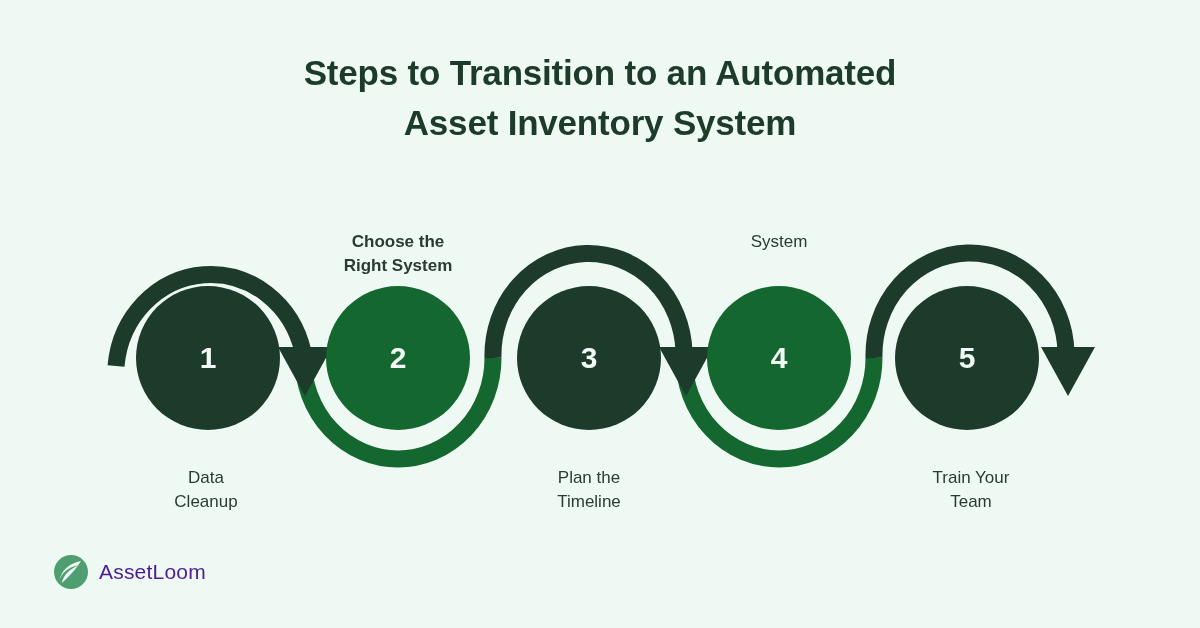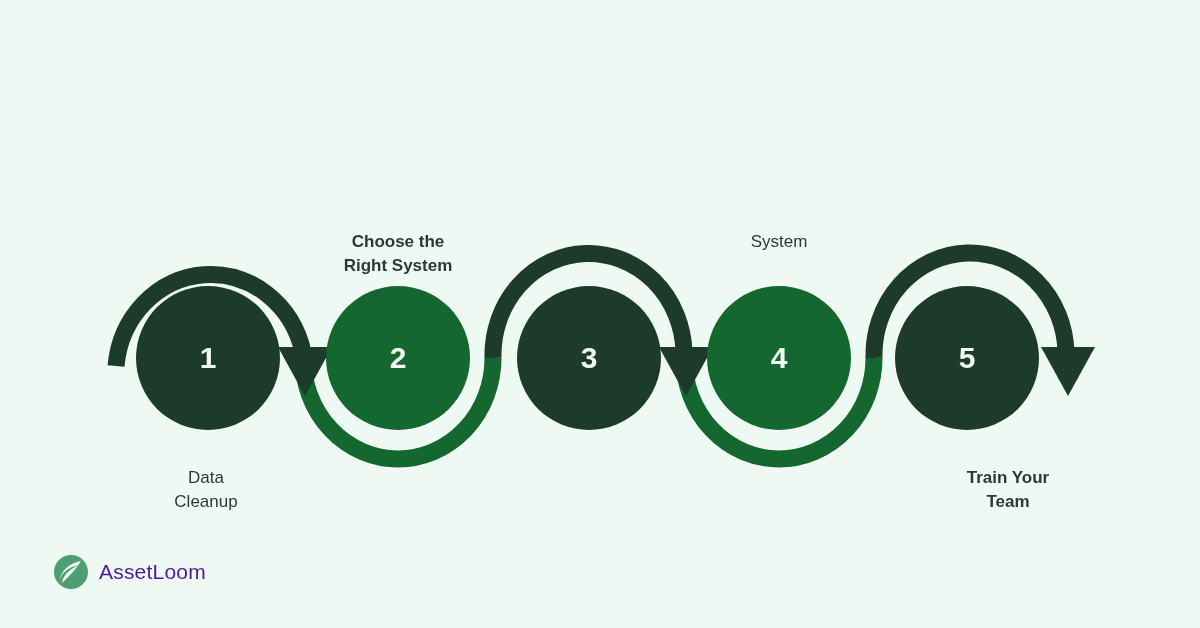--- a/index.html
+++ b/index.html
@@ -106,20 +106,24 @@
     color: #4c1d95;
     font-family: "Liberation Sans", sans-serif;
     letter-spacing: 0.2px;
   }
 </style>
 </head>
 <body>
 
 <div id="infographic">
 
+  <div class="title-block">
+    <div class="title-line">Steps to Transition to an Automated</div>
+    <div class="title-line">Asset Inventory System</div>
+  </div>
 
   <div class="flow">
 
     <svg class="flow-svg" viewBox="0 0 1200 628">
       <defs></defs>
 
       <g fill="none" stroke="#14672e" stroke-width="17" stroke-linecap="butt">
 
         <path d="M 303 358 A 95 101 0 0 0 493 358"></path>
 
@@ -154,32 +158,36 @@
       <span class="step-num">2</span>
     </div>
     <div class="step-label above" style="left:293px; top:230px;font-weight:bold;">
       <div>Choose the</div>
       <div>Right System</div>
     </div>
 
     <div class="step-node" style="left:517px; top:286px; background:#1d3b2a;">
       <span class="step-num">3</span>
     </div>
+    <div class="step-label below" style="left:484px; top:466px;">
+      <div>Plan the</div>
+      <div>Timeline</div>
+    </div>
 
     <div class="step-node" style="left:707px; top:286px; background:#14672e;">
       <span class="step-num">4</span>
     </div>
     <div class="step-label above" style="left:674px; top:230px;">
       <div>System</div>
     </div>
 
     <div class="step-node" style="left:895px; top:286px; background:#1d3b2a;">
       <span class="step-num">5</span>
     </div>
-    <div class="step-label below" style="left:903px; top:466px;font-weight:bold;">
+    <div class="step-label below" style="left:866px; top:466px;">
       <div>Train Your</div>
       <div>Team</div>
     </div>
 
   </div>
 
   <div class="logo">
     <svg class="logo-mark" viewBox="0 0 38 38">
       <circle cx="19" cy="19" r="17" fill="#4e9e72"></circle>
       <path d="M29 8 C 18 10, 9 17, 7 29 C 9 20, 16 14, 27 12 C 18 16, 11 22, 10 30 C 16 24, 23 18, 29 8 Z" fill="#f2fbf5"></path>

